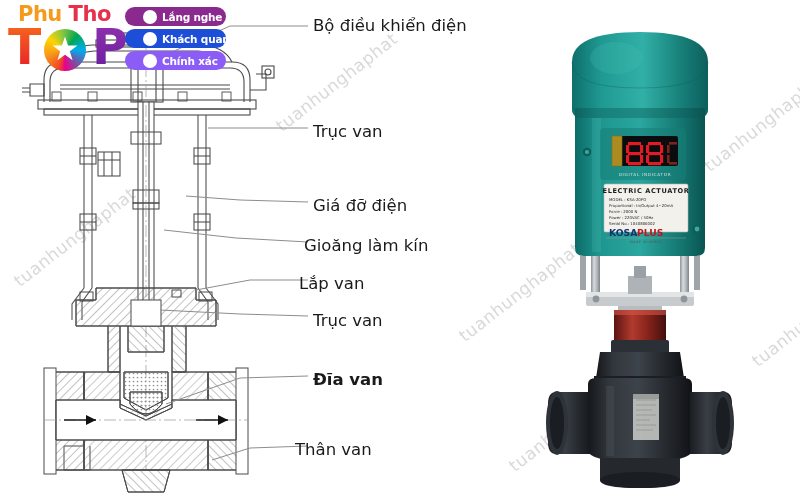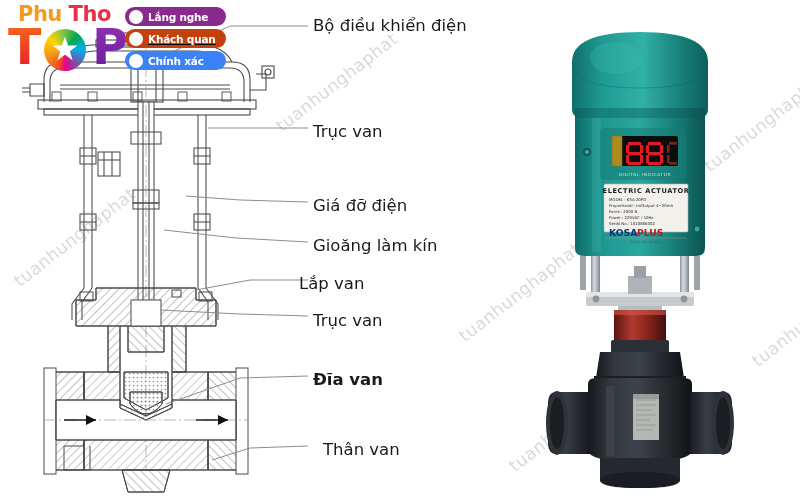--- a/index.html
+++ b/index.html
@@ -44,21 +44,21 @@
   .lg-O:after{
     content:"";position:absolute;left:50%;top:50%;width:26px;height:26px;
     transform:translate(-50%,-52%);background:#fff;
     clip-path:polygon(50% 0%,61.8% 35%,98% 35%,68.6% 57%,79.4% 91%,50% 70%,20.6% 91%,31.4% 57%,2% 35%,38.2% 35%);
   }
 
   
   #badges{position:absolute;left:125px;top:7px;width:105px;}
   .badge{
     display:flex;align-items:center;border-radius:12px;height:19px;
-    margin-bottom:3px;padding-left:2px;width:101px;box-sizing:border-box;
+    margin-bottom:3px;padding-left:16px;width:101px;box-sizing:border-box;
   }
   .badge .dot{
     width:14px;height:14px;border-radius:50%;background:#fff;flex:0 0 auto;margin-left:2px;
   }
   .badge .btxt{
     color:#fff;font-size:10.5px;font-weight:bold;margin-left:5px;
     font-family:"DejaVu Sans",sans-serif;white-space:nowrap;letter-spacing:-.2px;
   }
   .b1{background:#8b2a8e;}
   .b2{background:#17497a;}
@@ -252,49 +252,49 @@
         <path d="M166,404 L240,378 L308,376"></path>
         <path d="M212,460 L250,448 L308,446"></path>
       </g>
     </g>
   </svg>
 
   <div id="callouts">
       <div class="lbl" style="left: 313px; top: 16px;">Bộ điều khiển điện</div>
       <div class="lbl" style="left: 313px; top: 122px;">Trục van</div>
       <div class="lbl" style="left: 313px; top: 196px;">Giá đỡ điện</div>
-      <div class="lbl" style="left: 313px; top: 236px;">Gioăng làm kín</div>
+      <div class="lbl" style="left: 304px; top: 236px;">Gioăng làm kín</div>
       <div class="lbl" style="left: 299px; top: 274px;">Lắp van</div>
       <div class="lbl" style="left: 313px; top: 311px;">Trục van</div>
       <div class="lbl" style="left: 313px; top: 370px; font-weight: bold;">Đĩa van</div>
-      <div class="lbl" style="left: 323px; top: 440px;">Thân van</div>
+      <div class="lbl" style="left: 295px; top: 440px;">Thân van</div>
     </div>
 
   <div id="logo">
     <div class="logo-top-row">
       <span class="lg-phu">Phu</span>
       <span class="lg-tho">Tho</span>
     </div>
     <div class="logo-bot">
       <span class="lg-T">T</span>
       <span class="lg-O"></span>
       <span class="lg-P">P</span>
     </div>
   </div>
 
   <div id="badges">
       <div class="badge b1" style="background: rgb(139, 42, 142);">
         <span class="dot"></span>
         <span class="btxt">Lắng nghe</span>
       </div>
-      <div class="badge b2" style="background: #c2410c; text-decoration: underline;">
+      <div class="badge b2" style="background: #1d4ed8;">
         <span class="dot"></span>
         <span class="btxt">Khách quan</span>
       </div>
-      <div class="badge b3" style="background: #3b82f6;">
+      <div class="badge b3" style="background: #8b5cf6;">
         <span class="dot"></span>
         <span class="btxt">Chính xác</span>
       </div>
     </div>
 
   <svg class="layer" viewBox="0 0 800 500">
     <defs>
       <linearGradient id="tealTop" x1="0" y1="0" x2="1" y2="0">
         <stop offset="0%" stop-color="#0f6f6c"></stop>
         <stop offset="22%" stop-color="#1f9a93"></stop>

